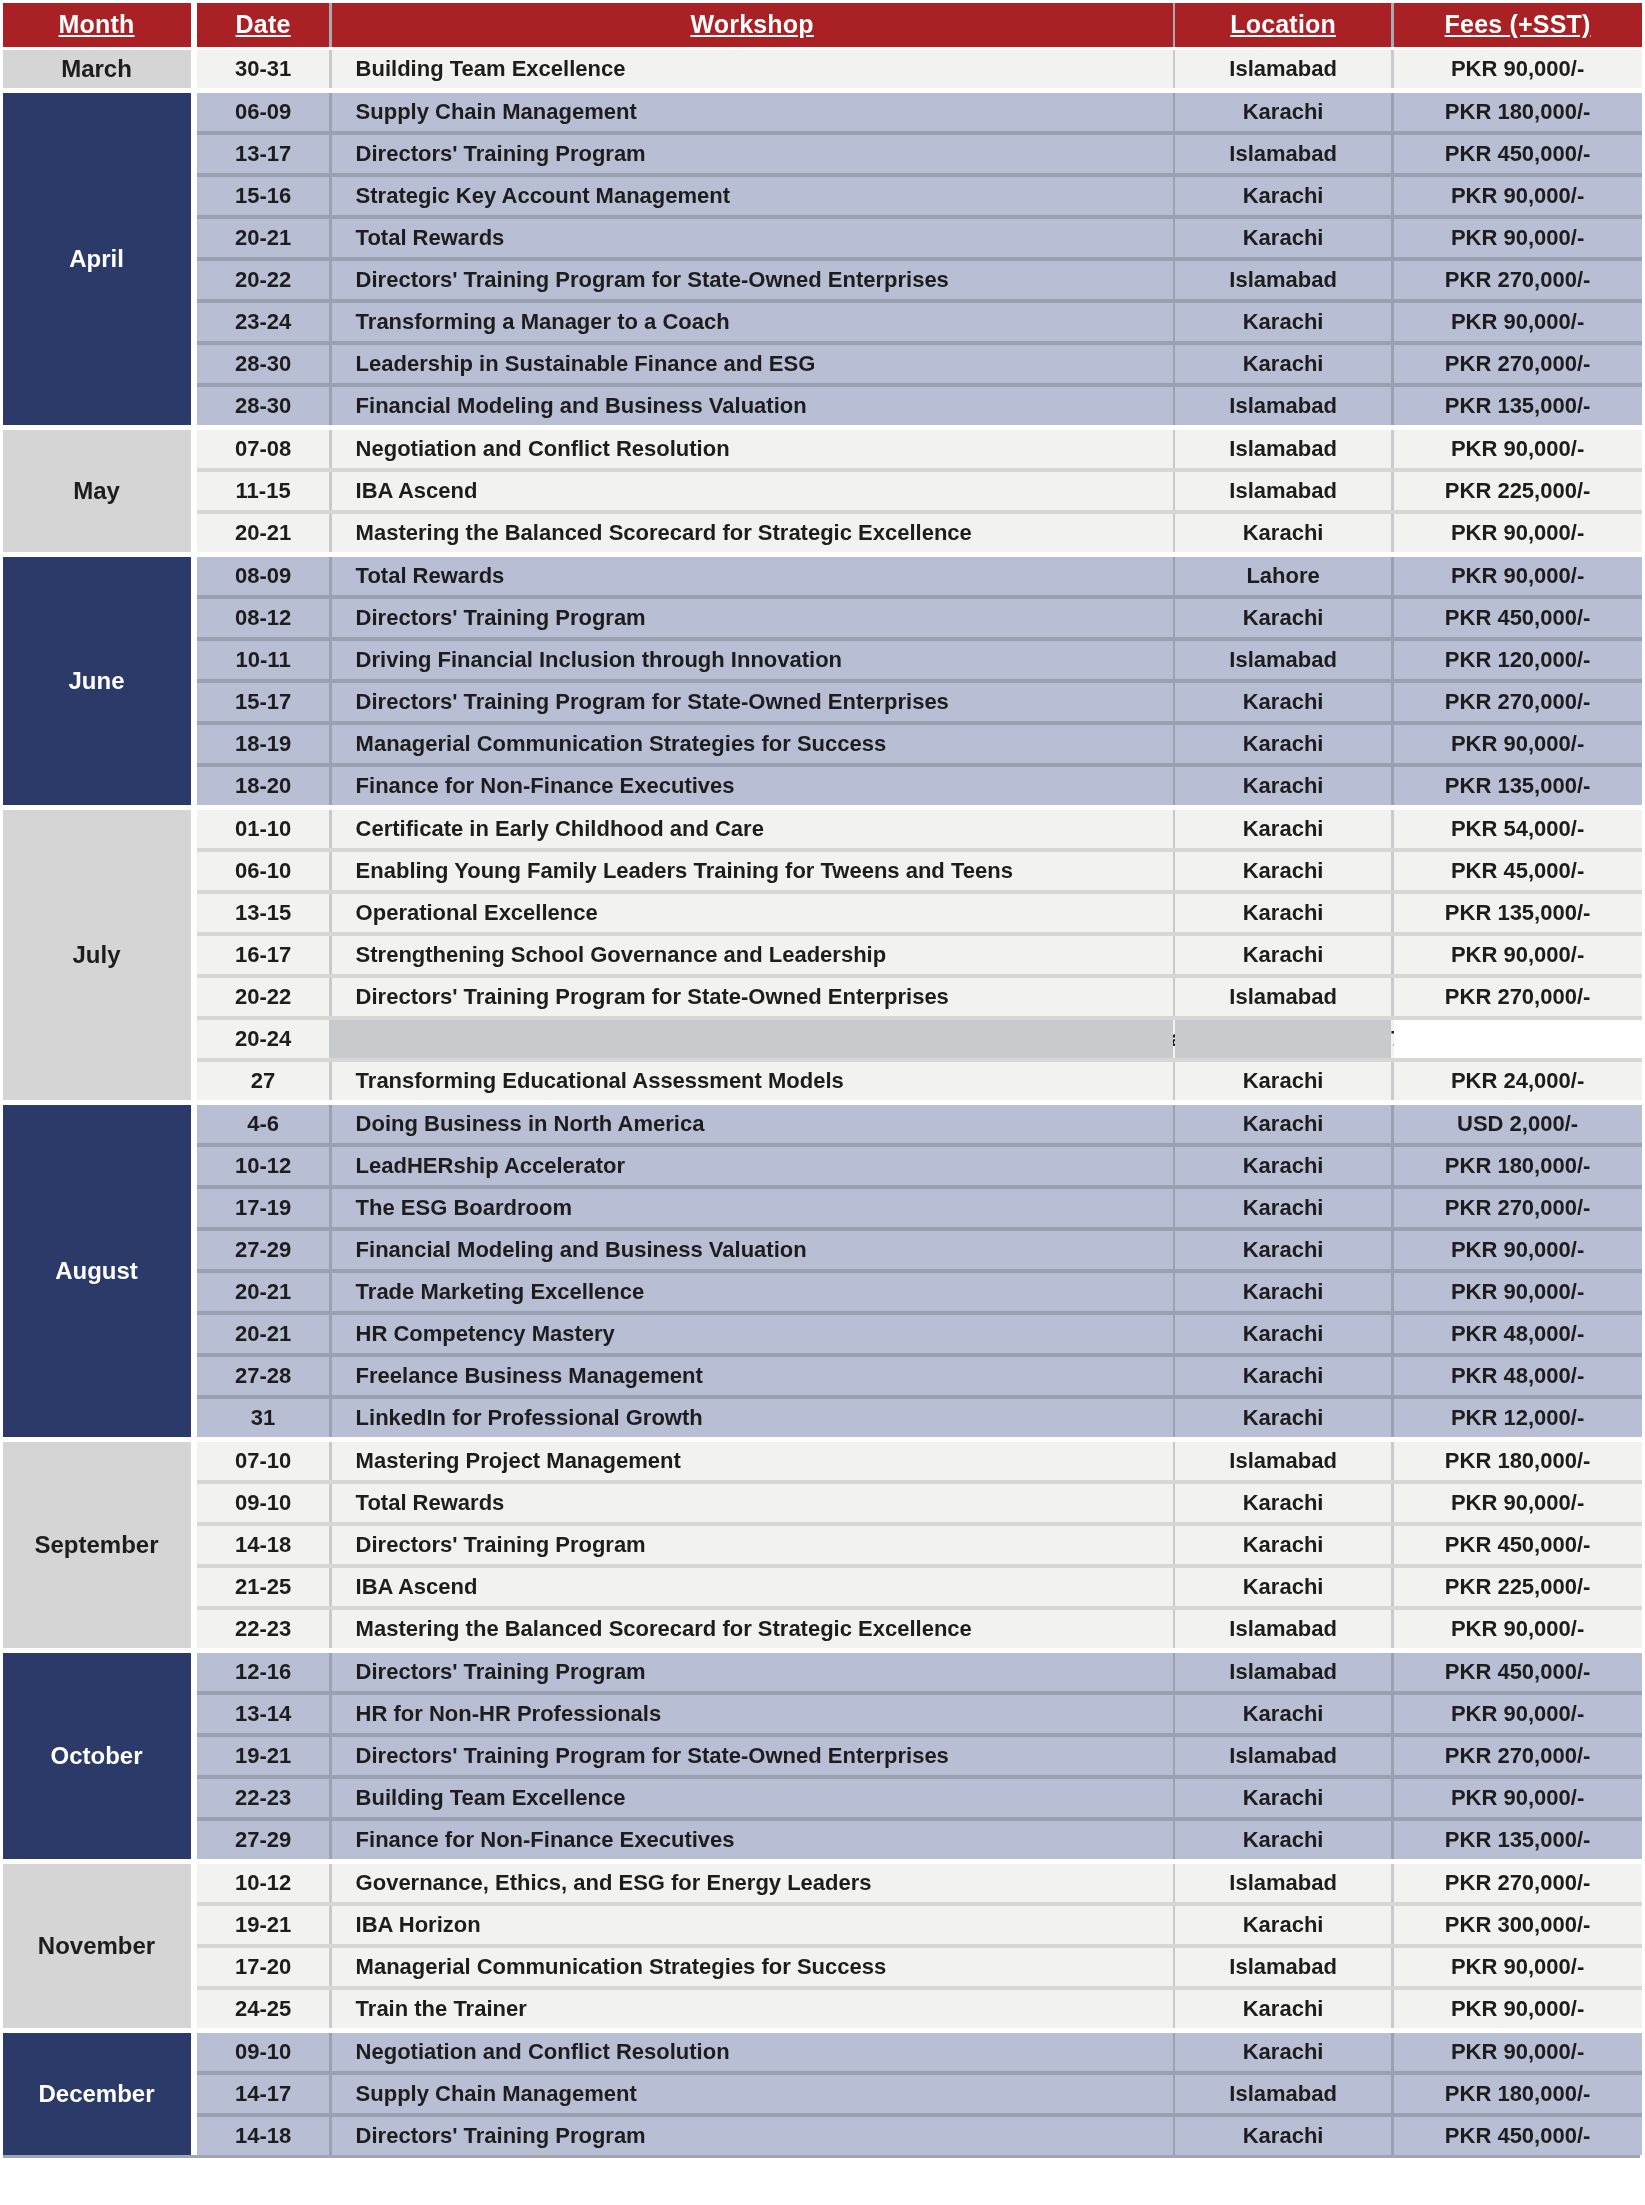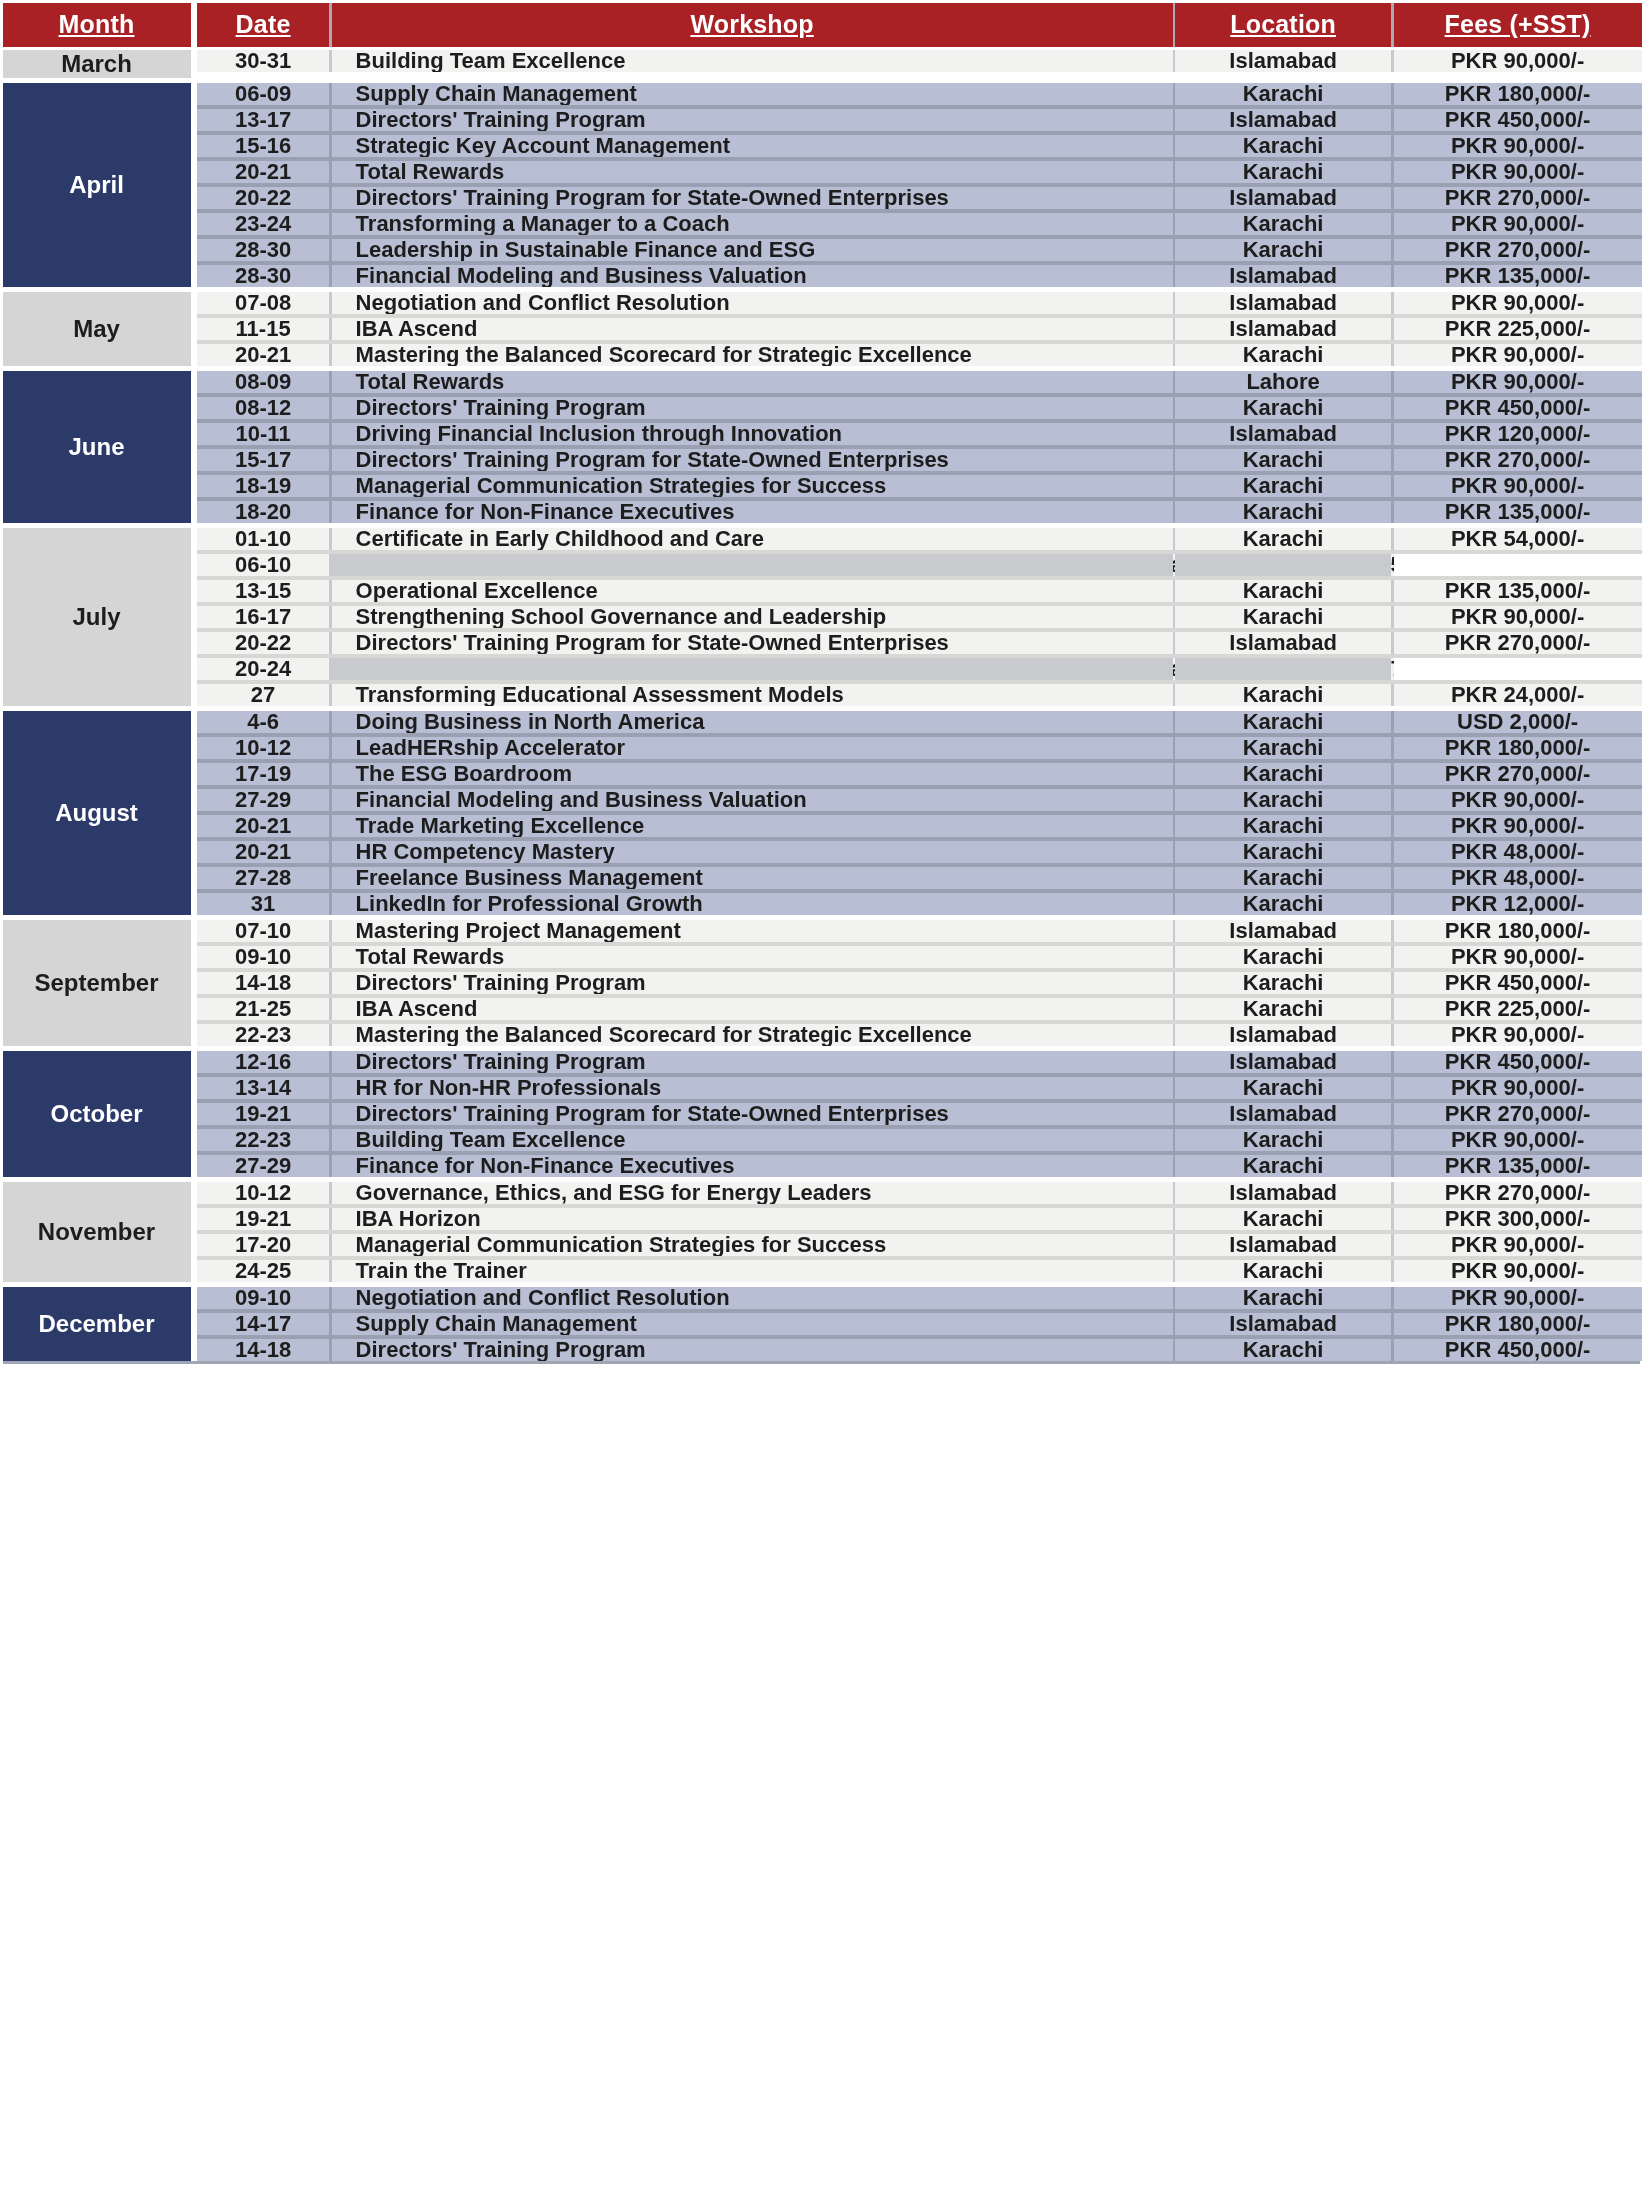--- a/index.html
+++ b/index.html
@@ -35,21 +35,21 @@
     width:188px;flex:0 0 188px;margin-right:6.6px;
     display:flex;align-items:center;justify-content:center;
     font-weight:700;font-size:24px;
   }
   .section.navy .month-cell{background:var(--navy-bg);color:var(--text-light);}
   .section.light .month-cell{background:var(--gray-month-bg);color:var(--text-dark);}
   .rows{flex:1;display:flex;flex-direction:column;}
   .row{
     display:grid;
     grid-template-columns:132px 2.5px 841px 2.5px 216px 2.5px 248px;
-    height:22px;
+    height:38px;
   }
   .section.navy .row + .row{border-top:4.1px solid var(--sep-navy);}
   .section.light .row + .row{border-top:4.1px solid var(--sep-light);}
   .section.navy .row .cell{background:var(--navy-row-bg);}
   .section.light .row .cell{background:var(--light-row-bg);}
   .section.navy .row .vdiv{background:var(--div-navy);}
   .section.light .row .vdiv{background:var(--div-light);}
   .cell{
     display:flex;align-items:center;
     color:var(--text-dark);
@@ -275,20 +275,21 @@
             <div class="vdiv"></div>
             <div class="cell left">Certificate in Early Childhood and Care</div>
             <div class="vdiv"></div>
             <div class="cell center">Karachi</div>
             <div class="vdiv"></div>
             <div class="cell center">PKR 54,000/-</div>
           </div>
           <div class="row">
             <div class="cell center">06-10</div>
             <div class="vdiv"></div>
+            <div class="cell left">Enabling Young Family Leaders Training for Tweens and Teens</div>
             <div class="vdiv"></div>
             <div class="cell center">Karachi</div>
             <div class="vdiv"></div>
             <div class="cell center">PKR 45,000/-</div>
           </div>
           <div class="row">
             <div class="cell center">13-15</div>
             <div class="vdiv"></div>
             <div class="cell left">Operational Excellence</div>
             <div class="vdiv"></div>

